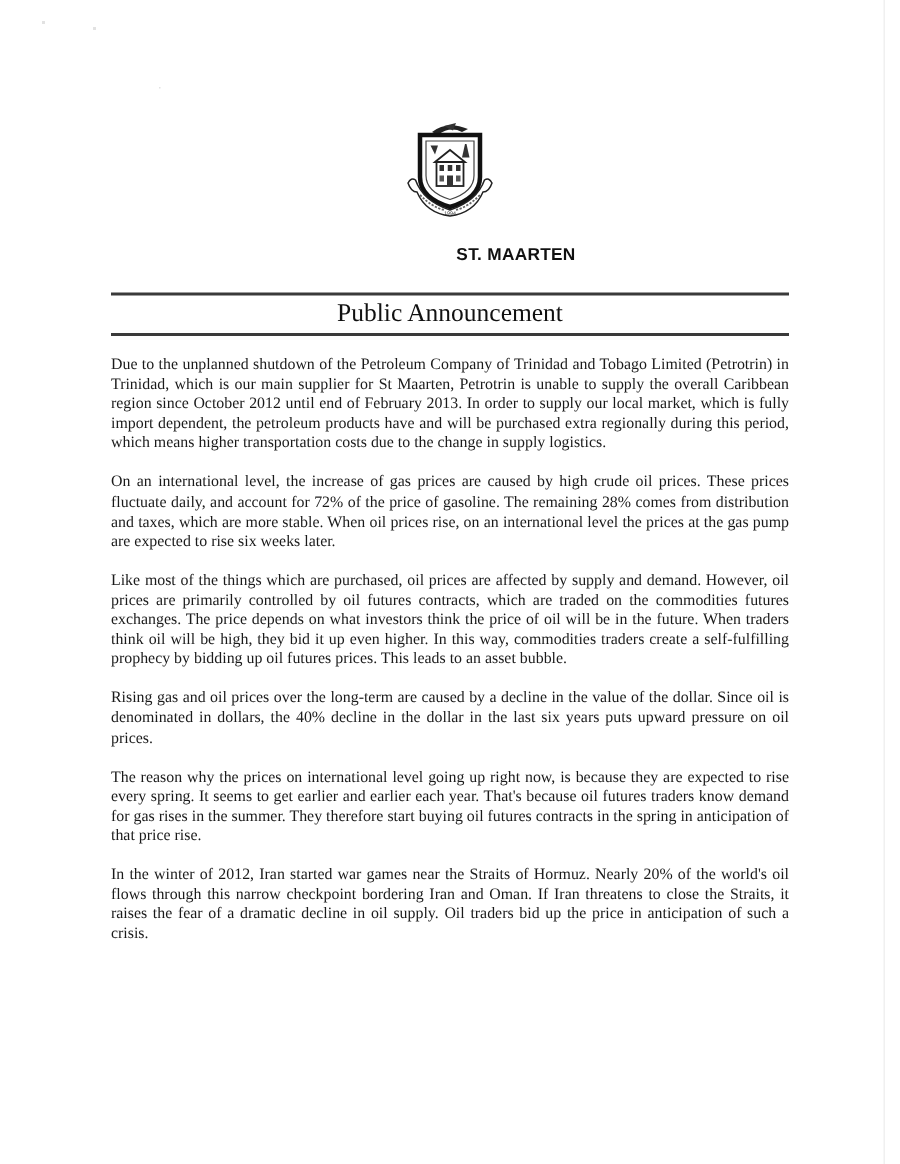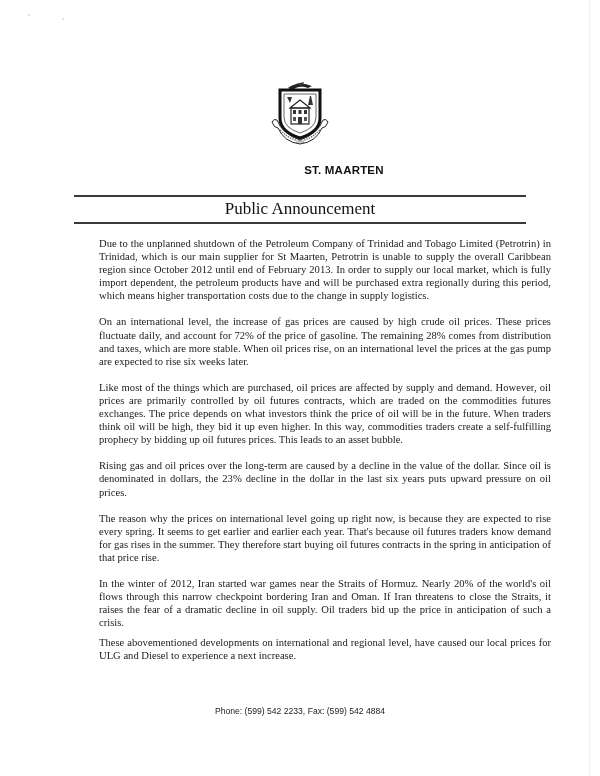--- a/index.html
+++ b/index.html
@@ -64,21 +64,20 @@
       color: #111;
     }
     .body-text {
       position: absolute;
       left: 74px;
       width: 452px;
       top: 237px;
       font-size: 10.6px;
       line-height: 13.1px;
       text-align: justify;
-      margin-left: 25px;
     }
     .body-text p {
       margin: 0 0 13px 0;
     }
     .body-text p.tight {
       margin-bottom: 7px;
     }
     .footer {
       position: absolute;
       top: 705px;
@@ -135,21 +134,19 @@
 <div class="org-name">ST. MAARTEN</div>
 
 <div class="rule top"></div>
 <div class="doc-title">Public Announcement</div>
 <div class="rule bottom"></div>
 
 <div class="body-text">
   <p>Due to the unplanned shutdown of the Petroleum Company of Trinidad and Tobago Limited (Petrotrin) in Trinidad, which is our main supplier for St Maarten, Petrotrin is unable to supply the overall Caribbean region since October 2012 until end of February 2013. In order to supply our local market, which is fully import dependent, the petroleum products have and will be purchased extra regionally during this period, which means higher transportation costs due to the change in supply logistics.</p>
   <p>On an international level, the increase of gas prices are caused by high crude oil prices. These prices fluctuate daily, and account for 72% of the price of gasoline. The remaining 28% comes from distribution and taxes, which are more stable. When oil prices rise, on an international level the prices at the gas pump are expected to rise six weeks later.</p>
   <p>Like most of the things which are purchased, oil prices are affected by supply and demand. However, oil prices are primarily controlled by oil futures contracts, which are traded on the commodities futures exchanges. The price depends on what investors think the price of oil will be in the future. When traders think oil will be high, they bid it up even higher. In this way, commodities traders create a self-fulfilling prophecy by bidding up oil futures prices. This leads to an asset bubble.</p>
-  <p>Rising gas and oil prices over the long-term are caused by a decline in the value of the dollar. Since oil is denominated in dollars, the 23% decline in the dollar in the last six years puts upward pressure on oil prices.</p>
+  <p>Rising gas and oil prices over the long-term are caused by a decline in the value of the dollar. Since oil is denominated in dollars, the 40% decline in the dollar in the last six years puts upward pressure on oil prices.</p>
   <p>The reason why the prices on international level going up right now, is because they are expected to rise every spring. It seems to get earlier and earlier each year. That's because oil futures traders know demand for gas rises in the summer. They therefore start buying oil futures contracts in the spring in anticipation of that price rise.</p>
   <p class="tight">In the winter of 2012, Iran started war games near the Straits of Hormuz. Nearly 20% of the world's oil flows through this narrow checkpoint bordering Iran and Oman. If Iran threatens to close the Straits, it raises the fear of a dramatic decline in oil supply. Oil traders bid up the price in anticipation of such a crisis.</p>
-  <p>These abovementioned developments on international and regional level, have caused our local prices for ULG and Diesel to experience a next increase.</p>
 </div>
 
 <div class="footer">
-  <div>Phone: (599) 542 2233, Fax: (599) 542 4884</div>
 </div>
 
 </body></html>

